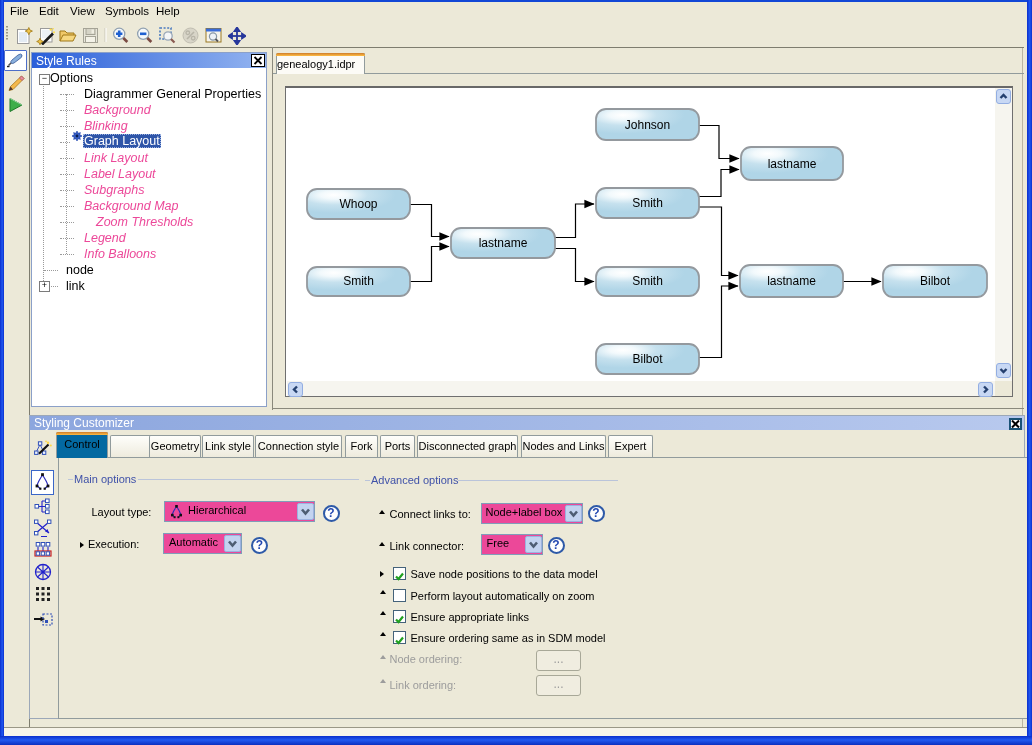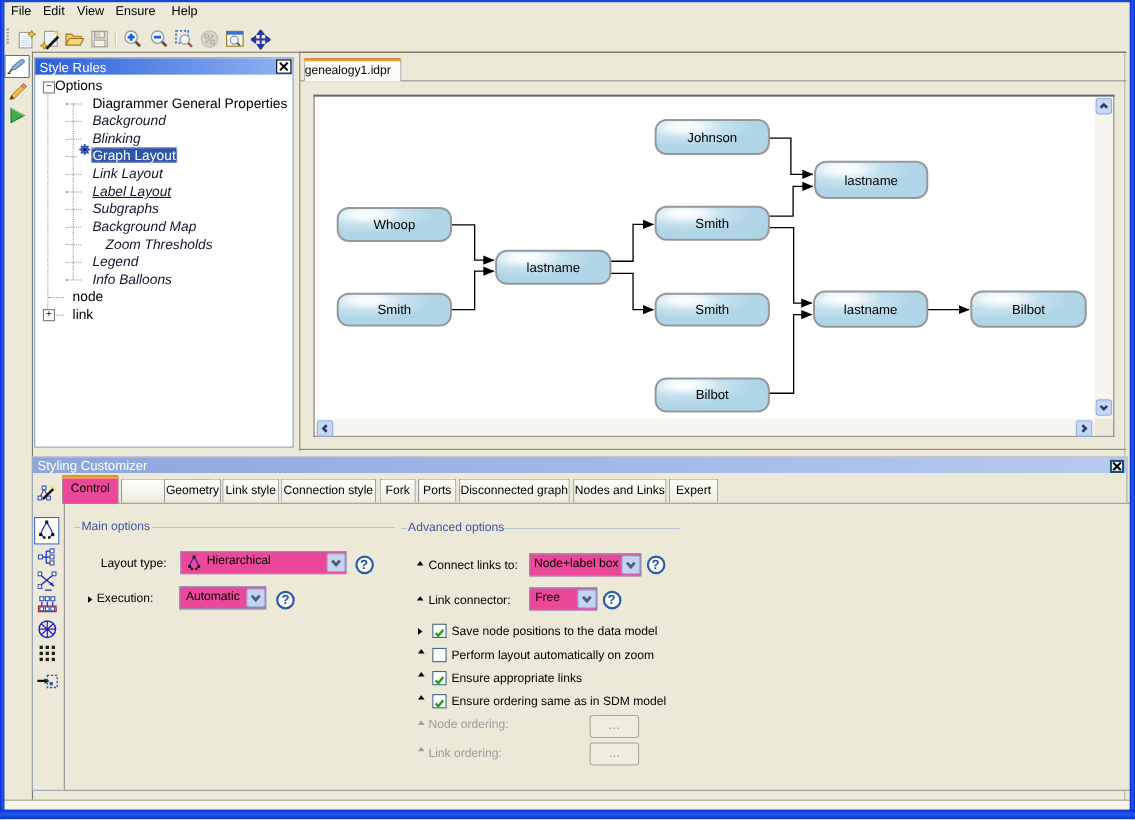--- a/index.html
+++ b/index.html
@@ -15,21 +15,21 @@
   
   #tb-line{left:29px;top:47px;width:995px;height:1px;background:#7e7d6f;}
   #gutter-line{left:29px;top:47px;width:1px;height:680px;background:#7e7d6f;}
   
   #redge1{left:1022px;top:47px;width:1px;height:680px;background:#b9b5a3;}
   
   #srp{left:31px;top:52px;width:234px;height:353px;background:#fff;border:1px solid #8ba0c8;}
   #srcap{left:0px;top:0px;width:234px;height:15px;background:linear-gradient(to right,#2b5fd9,#93b4f0);}
   #srtree{left:1px;top:15px;width:232px;height:337px;background:#ffffff;overflow:hidden;position:absolute;}
   .trow{position:absolute;font-size:12.5px;white-space:nowrap;}
-  .it{font-style:italic;color:#0f172a;}
+  .it{font-style:italic;color:#ec4899;}
   .dotv{position:absolute;width:1px;border-left:1px dotted #9a9a9a;}
   .doth{position:absolute;height:1px;border-top:1px dotted #9a9a9a;}
   .hbox{position:absolute;width:9px;height:9px;background:#fff;border:1px solid #7b7b7b;font-size:9px;line-height:7px;text-align:center;color:#000;}
   
   #dtp-top{left:272px;top:47px;width:752px;height:1px;background:#7e7d6f;}
   #dtp-left{left:272px;top:47px;width:1px;height:363px;background:#8a897c;}
   #dtp-bot{left:272px;top:408px;width:752px;height:1px;background:#8a897c;}
   .tab{position:absolute;background:#fcfbf6;border:1px solid #919b9c;border-bottom:none;border-radius:2px 2px 0 0;font-size:11px;text-align:left;}
   .tabsel{background:#fcfbf6;}
   .tabtop{position:absolute;left:-1px;top:-1px;right:-1px;height:3px;background:linear-gradient(to bottom,#cc7b29,#ffbe45);border-radius:2px 2px 0 0;}
@@ -53,21 +53,21 @@
   .chk{position:absolute;width:11px;height:11px;background:#fff;border:1px solid #44627a;}
   .mark{position:absolute;width:0;height:0;}
   .dotbtn{position:absolute;width:43px;height:19px;background:#f0ede0;border:1px solid #a8a898;border-radius:3px;color:#9c9c9c;font-size:12px;text-align:center;line-height:16px;}
 </style></head>
 <body>
 <div id="win">
 
   <div class="mi" style="left:10px;text-align:right;">File</div>
   <div class="mi" style="left:39px;">Edit</div>
   <div class="mi" style="left:70px;">View</div>
-  <div class="mi" style="left:105px;">Ensure</div>
+  <div class="mi" style="left:105px;">Symbols</div>
   <div class="mi" style="left:156px;">Help</div>
 
   <div id="toolbar" class="abs" style="left:0;top:19px;width:1032px;height:28px;">
     <svg class="abs" style="left:5px;top:6px;" width="5" height="17">
         <path d="M2,1 v15" stroke="#9a9786" stroke-width="2" stroke-dasharray="1.5 1.5"></path>
       </svg>
 
     <svg class="abs" style="left:16px;top:8px;" width="18" height="18">
       <rect x="1.5" y="2.5" width="11.5" height="14" fill="#fdfdfd" stroke="#9a9a9a"></rect>
       <g stroke="#c8d8ea" stroke-width="1">
@@ -204,21 +204,21 @@
       <div class="trow it" style="left:51px;top:51px;">Blinking</div>
       <svg class="abs" style="left:38px;top:62px;" width="12" height="12">
           <g stroke="#2b50b4" stroke-width="1.4">
             <path d="M6,1 V11 M1,6 H11 M2.5,2.5 L9.5,9.5 M9.5,2.5 L2.5,9.5"></path>
           </g>
           <circle cx="6" cy="6" r="3.3" fill="#3a62c8" stroke="#2b50b4"></circle>
           <circle cx="6" cy="6" r="1.4" fill="#0a1e50"></circle>
         </svg>
       <div class="trow" style="left:50px;top:66px;background:#2e55a8;color:#fff;padding:0 1px;outline:1px dotted #9ab0e0;outline-offset:-1px;">Graph Layout</div>
       <div class="trow it" style="left:51px;top:83px;">Link Layout</div>
-      <div class="trow it" style="left:51px;top:99px;text-decoration:underline;">Label Layout</div>
+      <div class="trow it" style="left:51px;top:99px;">Label Layout</div>
       <div class="trow it" style="left:51px;top:115px;">Subgraphs</div>
       <div class="trow it" style="left:51px;top:131px;">Background Map</div>
       <div class="trow it" style="left:63px;top:147px;">Zoom Thresholds</div>
       <div class="trow it" style="left:51px;top:163px;">Legend</div>
       <div class="trow it" style="left:51px;top:179px;">Info Balloons</div>
       <div class="trow" style="left:33px;top:195px;">node</div>
       <div class="trow" style="left:33px;top:211px;">link</div>
     </div>
   </div>
 
@@ -407,21 +407,21 @@
     </div>
     <div class="btab" style="left:80px;width:36px;padding-left:43px;">Basic</div>
     <div class="btab" style="left:119px;width:50px;">Geometry</div>
     <div class="btab" style="left:172px;width:50px;">Link style</div>
     <div class="btab" style="left:225px;width:85px;">Connection style</div>
     <div class="btab" style="left:315px;width:31px;">Fork</div>
     <div class="btab" style="left:350px;width:33px;">Ports</div>
     <div class="btab" style="left:387px;width:99px;">Disconnected graph</div>
     <div class="btab" style="left:491px;width:83px;">Nodes and Links</div>
     <div class="btab" style="left:578px;width:43px;">Expert</div>
-    <div class="btab" style="left:26px;top:16px;width:50px;height:25px;line-height:23px;background:#ec4899;z-index:3;"><span class="tabtop"></span>Control</div>
+    <div class="btab" style="left:26px;top:16px;width:50px;height:25px;line-height:23px;background:#0369a1;z-index:3;"><span class="tabtop"></span>Control</div>
     <div id="sc-tabpane">
 
       <div class="grpline" style="left:9px;top:21px;width:5px;"></div>
       <div class="grplab" style="left:15px;top:15px;">Main options</div>
       <div class="grpline" style="left:79px;top:21px;width:221px;"></div>
 
       <div class="grpline" style="left:306px;top:22px;width:5px;"></div>
       <div class="grplab" style="left:312px;top:16px;">Advanced options</div>
       <div class="grpline" style="left:399px;top:22px;width:160px;"></div>
 

